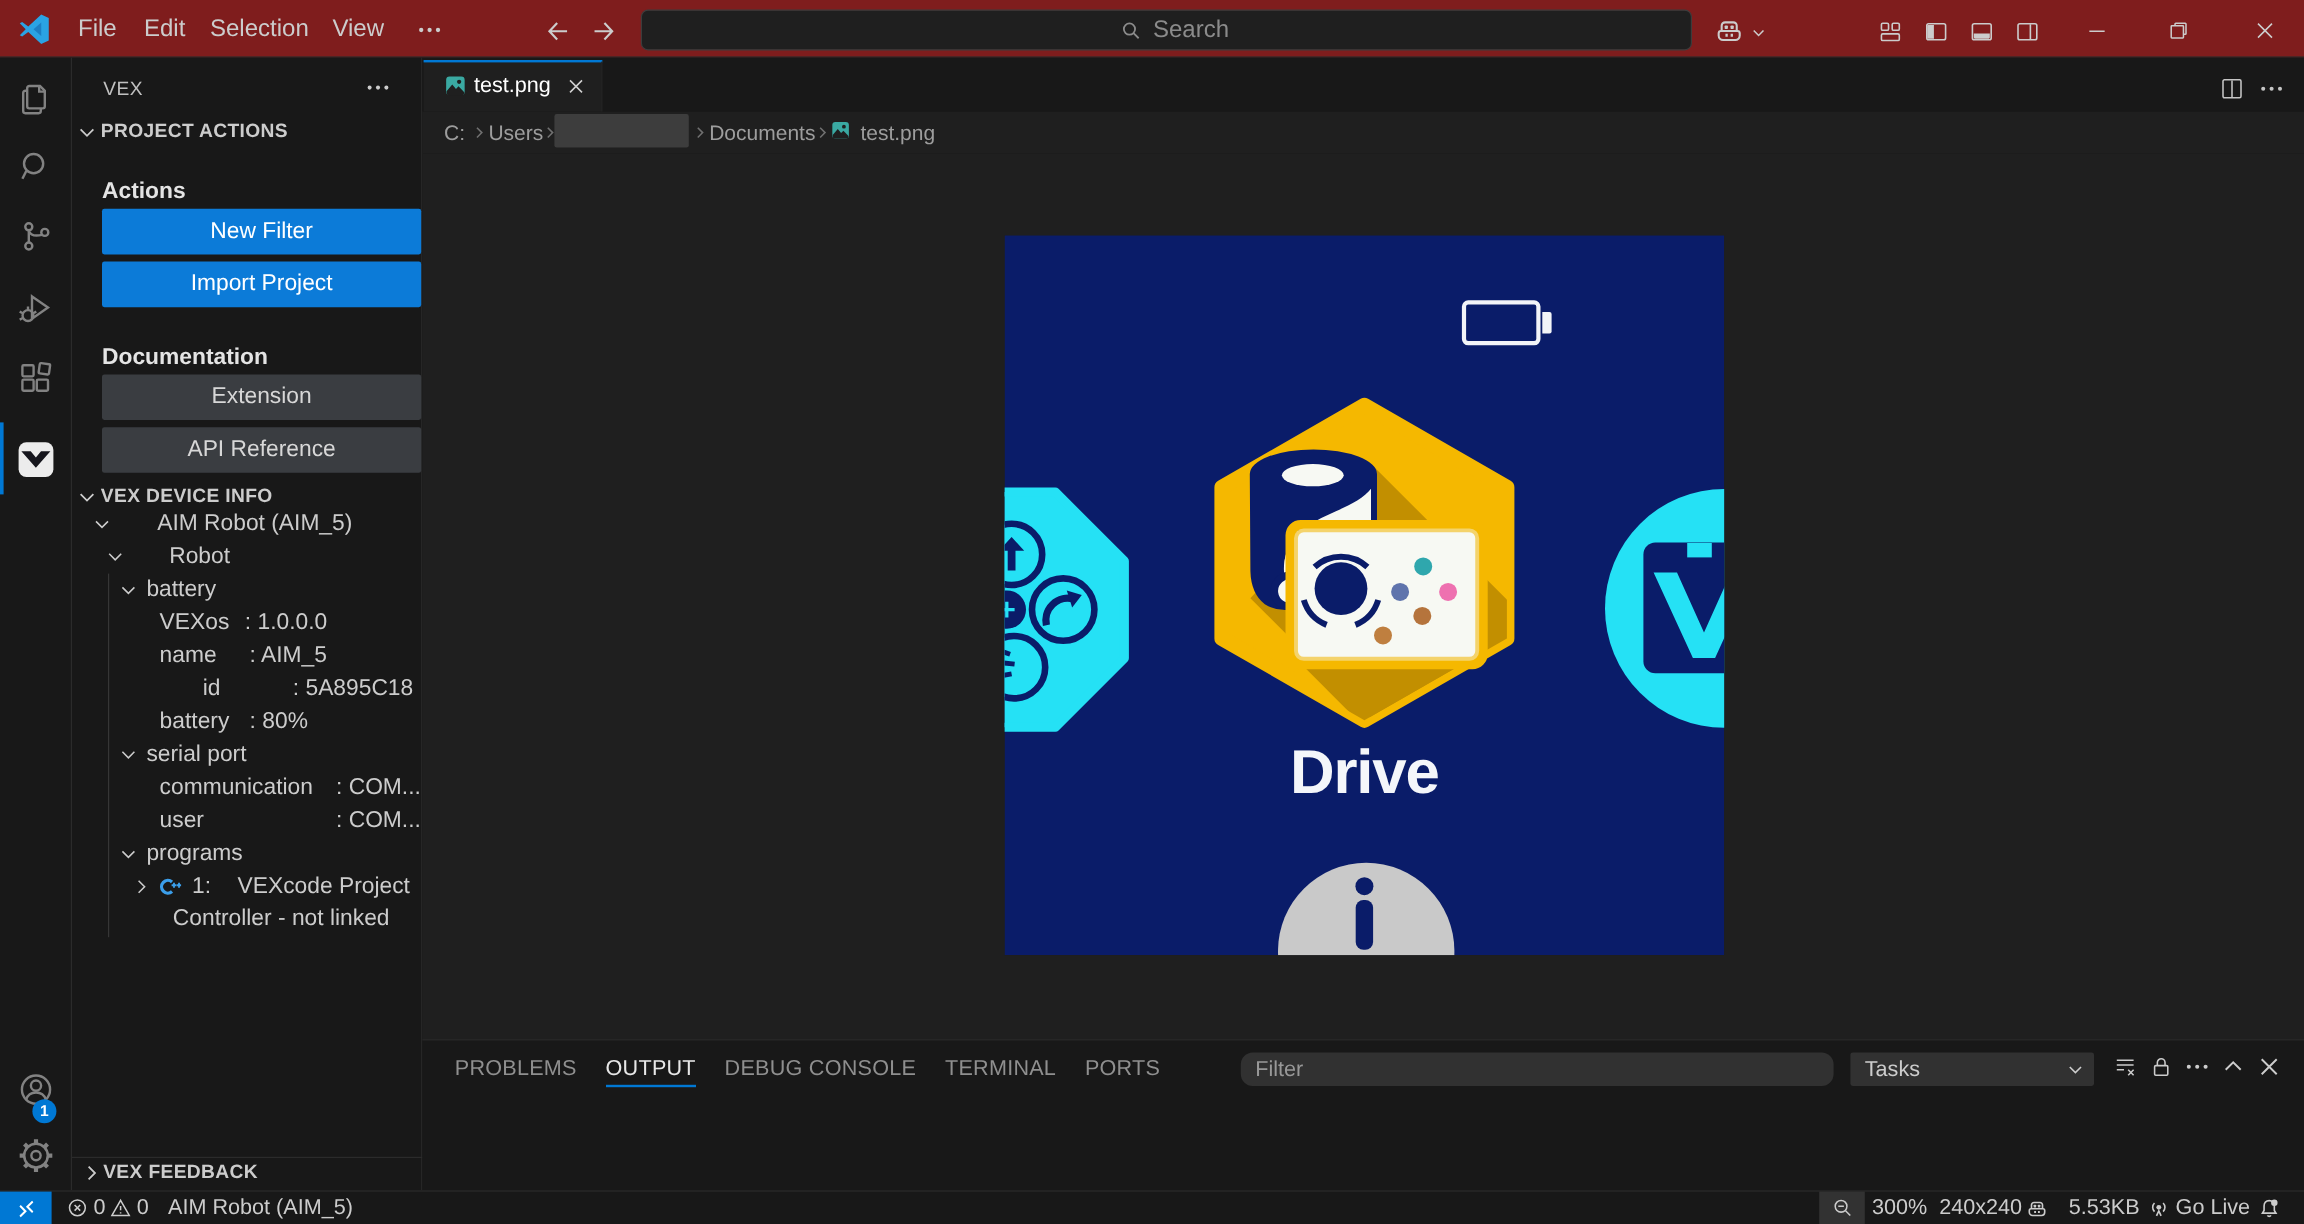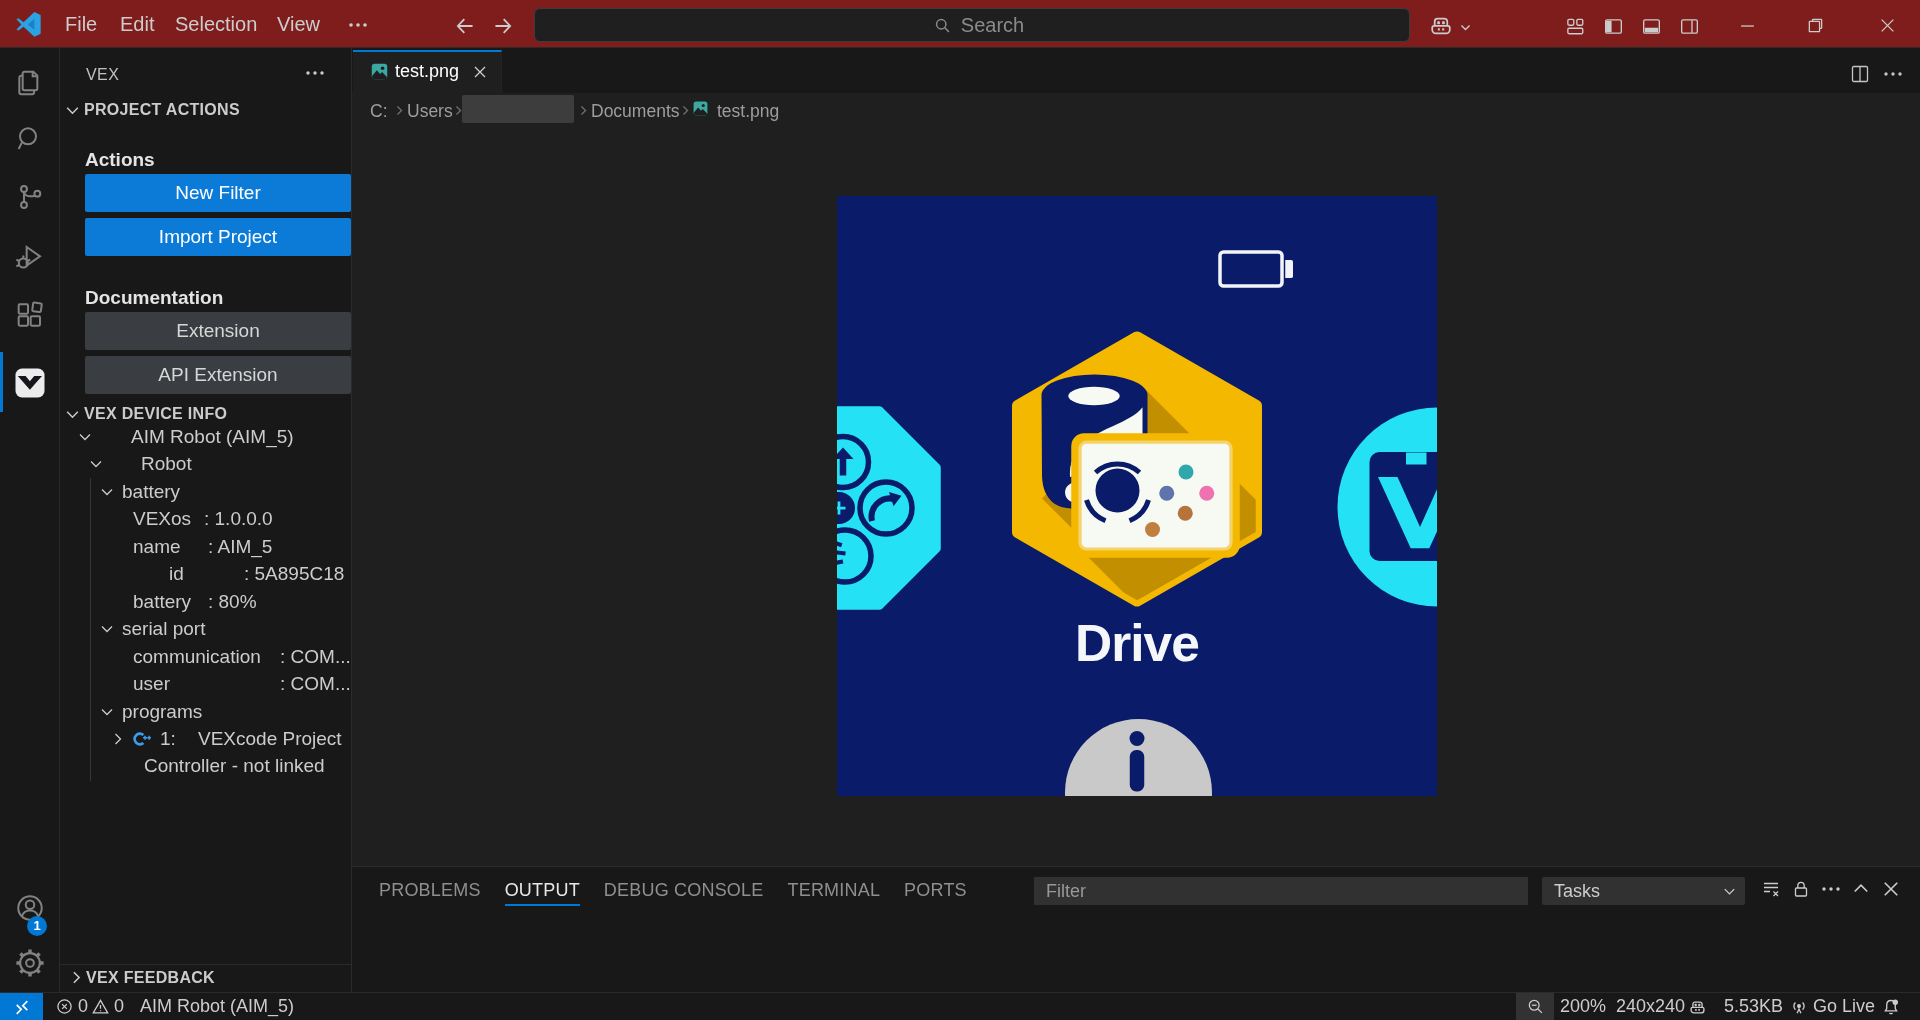--- a/index.html
+++ b/index.html
@@ -51,21 +51,21 @@
   .canvas { left:352px; top:128px; width:1568px; height:738px; background:#1f1f1f; }
   .preview { position:absolute; left:485px; top:68px; width:600px; height:600px; }
 
   
   .panel { left:352px; top:866px; width:1568px; height:126px; background:#181818; border-top:1px solid #2b2b2b; }
   .panel-tabs { position:absolute; left:27px; top:0; height:39px; display:flex; gap:24px; align-items:stretch; }
   .panel-tab { font-size:18px; letter-spacing:.2px; color:#8f8f8f; line-height:31px; height:39px; padding-top:8px;
                border-bottom:2px solid transparent; cursor:pointer; }
   .panel-tab.active { color:#e7e7e7; border-bottom-color:#0078d4; }
   .panel-filter { position:absolute; left:682px; top:10px; width:494px; height:28px; background:#313131; border:none;
-                  border-radius:0; color:#0ea5e9; font-family:inherit; font-size:18px; padding:0 12px; }
+                  border-radius:10px; color:#0ea5e9; font-family:inherit; font-size:18px; padding:0 12px; }
   .panel-filter::placeholder { color:#989898; }
   .panel-select { position:absolute; left:1190px; top:10px; width:203px; height:28px; background:#313131;
                   border-radius:2px; font-size:18px; color:#cccccc; line-height:28px; padding-left:12px; cursor:pointer; }
   .panel-icon { position:absolute; top:12px; }
 
   
   .statusbar { left:0; top:992px; width:1920px; height:28px; background:#181818; border-top:1px solid #2b2b2b; }
   .st-item { position:absolute; top:0; height:27px; line-height:27px; font-size:18px; color:#cccccc; }
   .st-remote { position:absolute; left:0; top:0; width:43px; height:27px; background:#0078d4; }
   .st-zoombox { position:absolute; left:1516px; top:0; width:38px; height:27px; background:#323232; }
@@ -204,21 +204,21 @@
 <svg class="abs" style="left:64px;top:102px" width="17" height="17" viewBox="0 0 16 16" fill="none" stroke="#cccccc" stroke-width="1.4">
   <path d="M3 5.5 L8 10.5 L13 5.5"></path>
 </svg>
 <div class="abs sb-section-h" style="left:84px;top:99px">PROJECT ACTIONS</div>
 
 <div class="abs sb-group-label" style="top:149px">Actions</div>
 <button class="abs sb-btn primary" style="top:174px">New Filter</button>
 <button class="abs sb-btn primary" style="top:218px">Import Project</button>
 <div class="abs sb-group-label" style="top:287px">Documentation</div>
 <button class="abs sb-btn secondary" style="top:312px">Extension</button>
-<button class="abs sb-btn secondary" style="top:356px">API Extension</button>
+<button class="abs sb-btn secondary" style="top:356px">API Reference</button>
 
 <svg class="abs" style="left:64px;top:406px" width="17" height="17" viewBox="0 0 16 16" fill="none" stroke="#cccccc" stroke-width="1.4">
   <path d="M3 5.5 L8 10.5 L13 5.5"></path>
 </svg>
 <div class="abs sb-section-h" style="left:84px;top:403px">VEX DEVICE INFO</div>
 
 <div id="device-tree">
       <div class="tree-row" style="top: 423px;">
         <svg class="tree-chevron" width="16" height="16" viewBox="0 0 16 16" fill="none" stroke="#cccccc" stroke-width="1.3" style="left: 77px;">
           <path d="M3 5.5 L8 10.5 L13 5.5"></path>
@@ -404,21 +404,21 @@
   </div>
   <div class="st-item" style="left:140px">AIM Robot (AIM_5)</div>
 
   <div class="st-zoombox">
     <svg style="margin:5px 0 0 11px" width="17" height="17" viewBox="0 0 16 16" fill="none" stroke="#cccccc" stroke-width="1.2">
       <circle cx="6.8" cy="6.8" r="4.6"></circle>
           <path d="M10.3 10.3 L14 14"></path>
           <path d="M4.6 6.8 H9"></path>
     </svg>
   </div>
-  <div class="st-item" style="left:1560px">200%</div>
+  <div class="st-item" style="left:1560px">300%</div>
   <div class="st-item" style="left:1616px">240x240</div>
   <svg class="abs" style="left:1688px;top:5px" width="19" height="19" viewBox="0 0 24 24" fill="none" stroke="#cccccc" stroke-width="1.7">
     <path d="M6.2 11.5 V7.8 A2.6 2.6 0 0 1 8.8 5.2 H15.2 A2.6 2.6 0 0 1 17.8 7.8 V11.5"></path>
     <rect x="8.5" y="7.4" width="2.6" height="3" rx="0.6" fill="#cccccc" stroke="none"></rect>
     <rect x="12.9" y="7.4" width="2.6" height="3" rx="0.6" fill="#cccccc" stroke="none"></rect>
     <path d="M3.9 13.6 A1.8 1.8 0 0 1 5.7 11.8 H18.3 A1.8 1.8 0 0 1 20.1 13.6 V15.4 A3.4 3.4 0 0 1 16.7 18.8 H7.3 A3.4 3.4 0 0 1 3.9 15.4 Z"></path>
     <path d="M10 14 v2.2 M14 14 v2.2" stroke-width="2"></path>
   </svg>
   <div class="st-item" style="left:1724px">5.53KB</div>
   <svg class="abs" style="left:1790px;top:5px" width="18" height="18" viewBox="0 0 16 16" fill="none" stroke="#cccccc" stroke-width="1.2">

